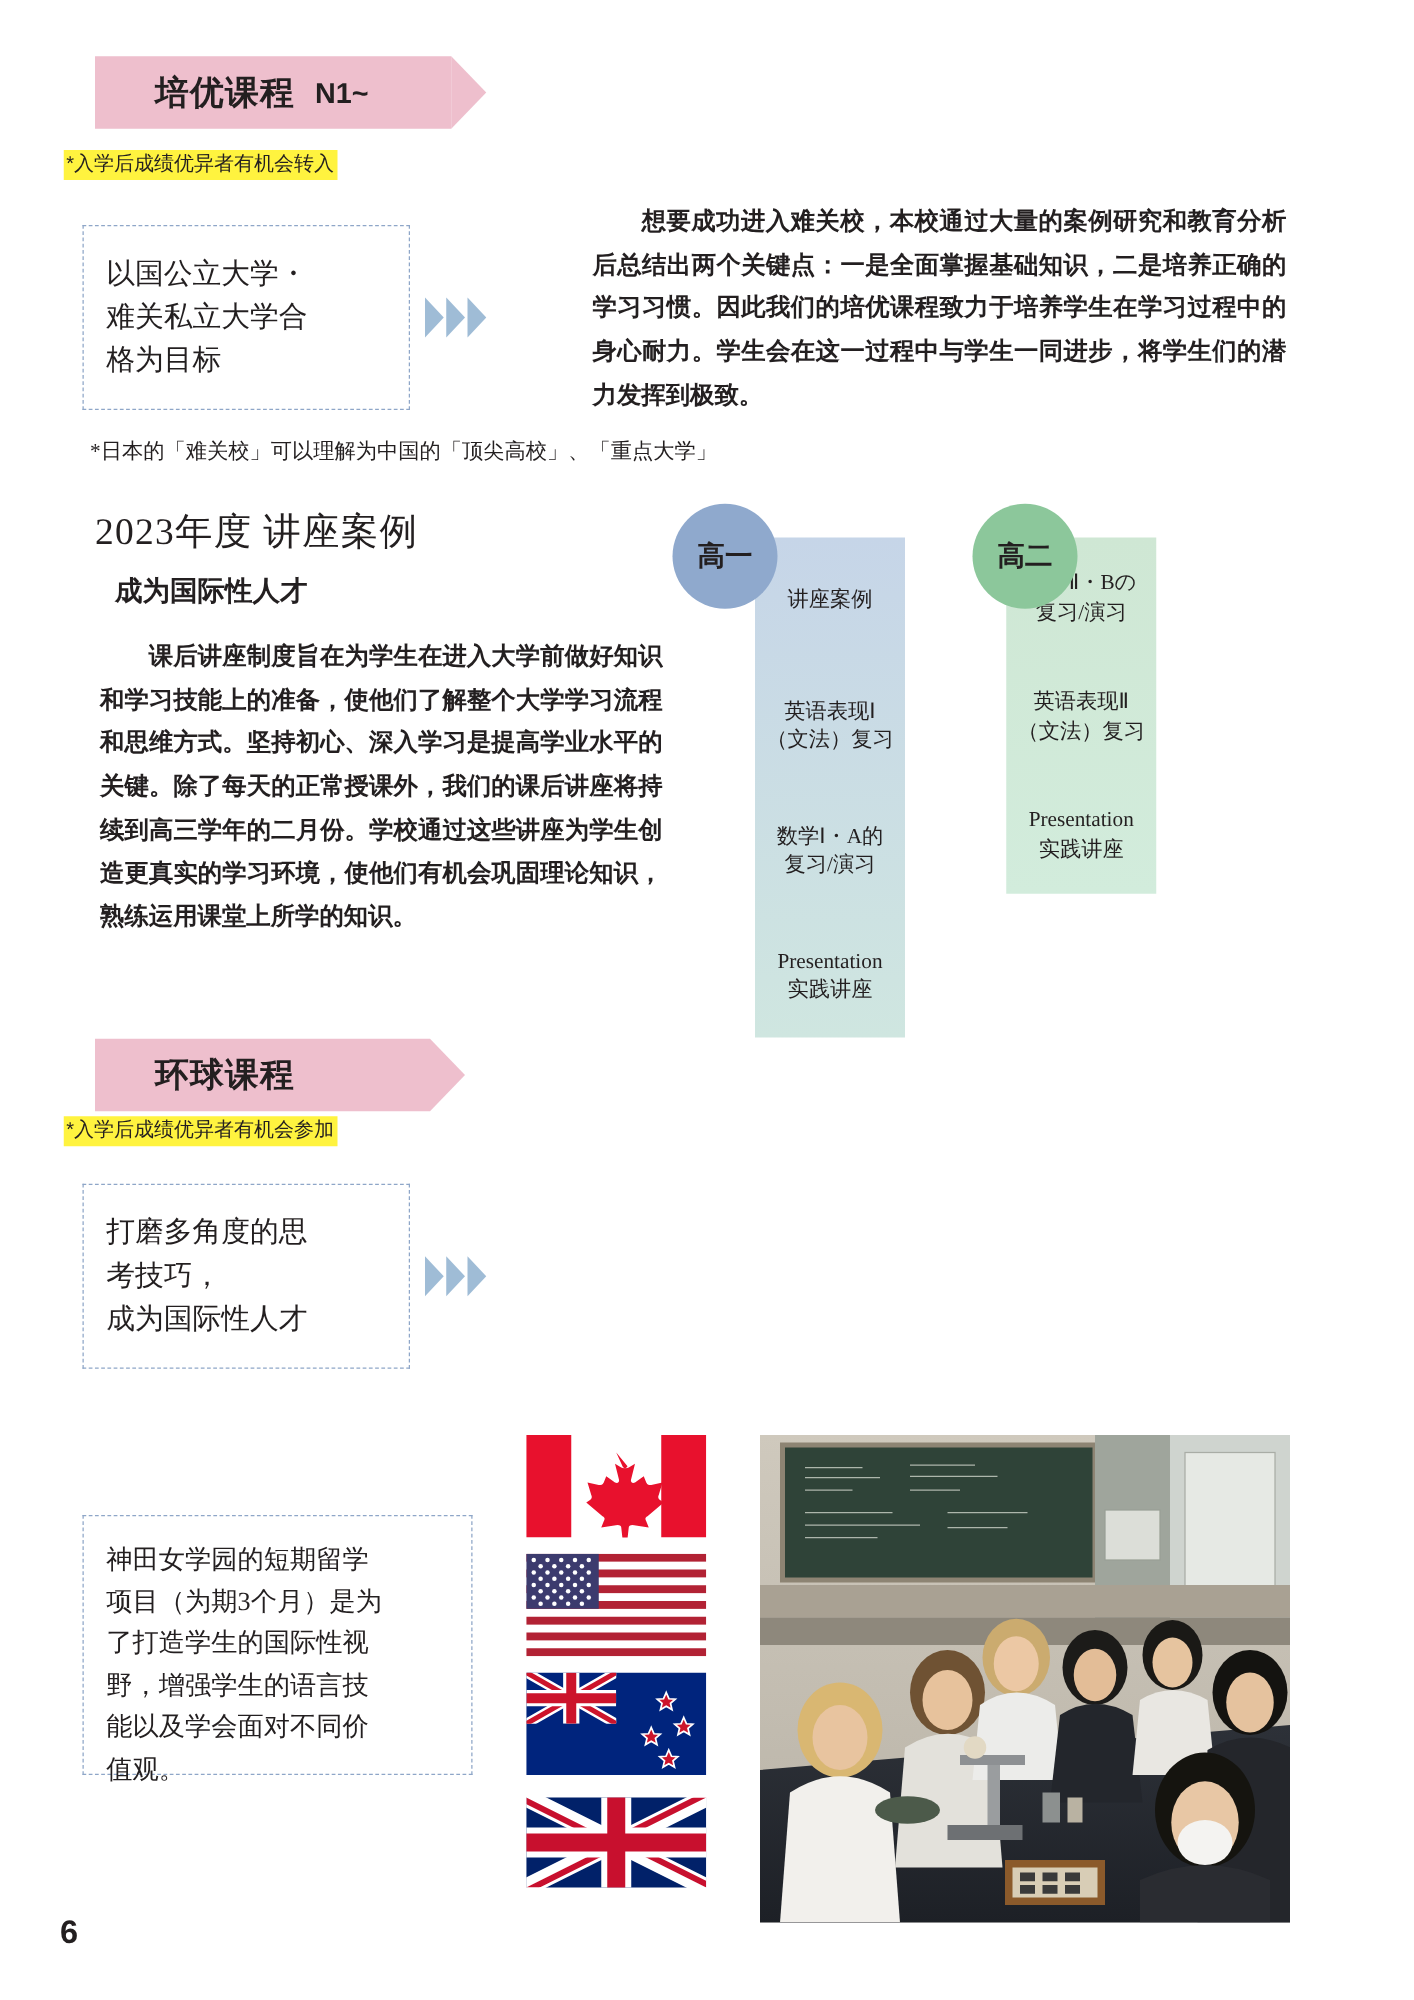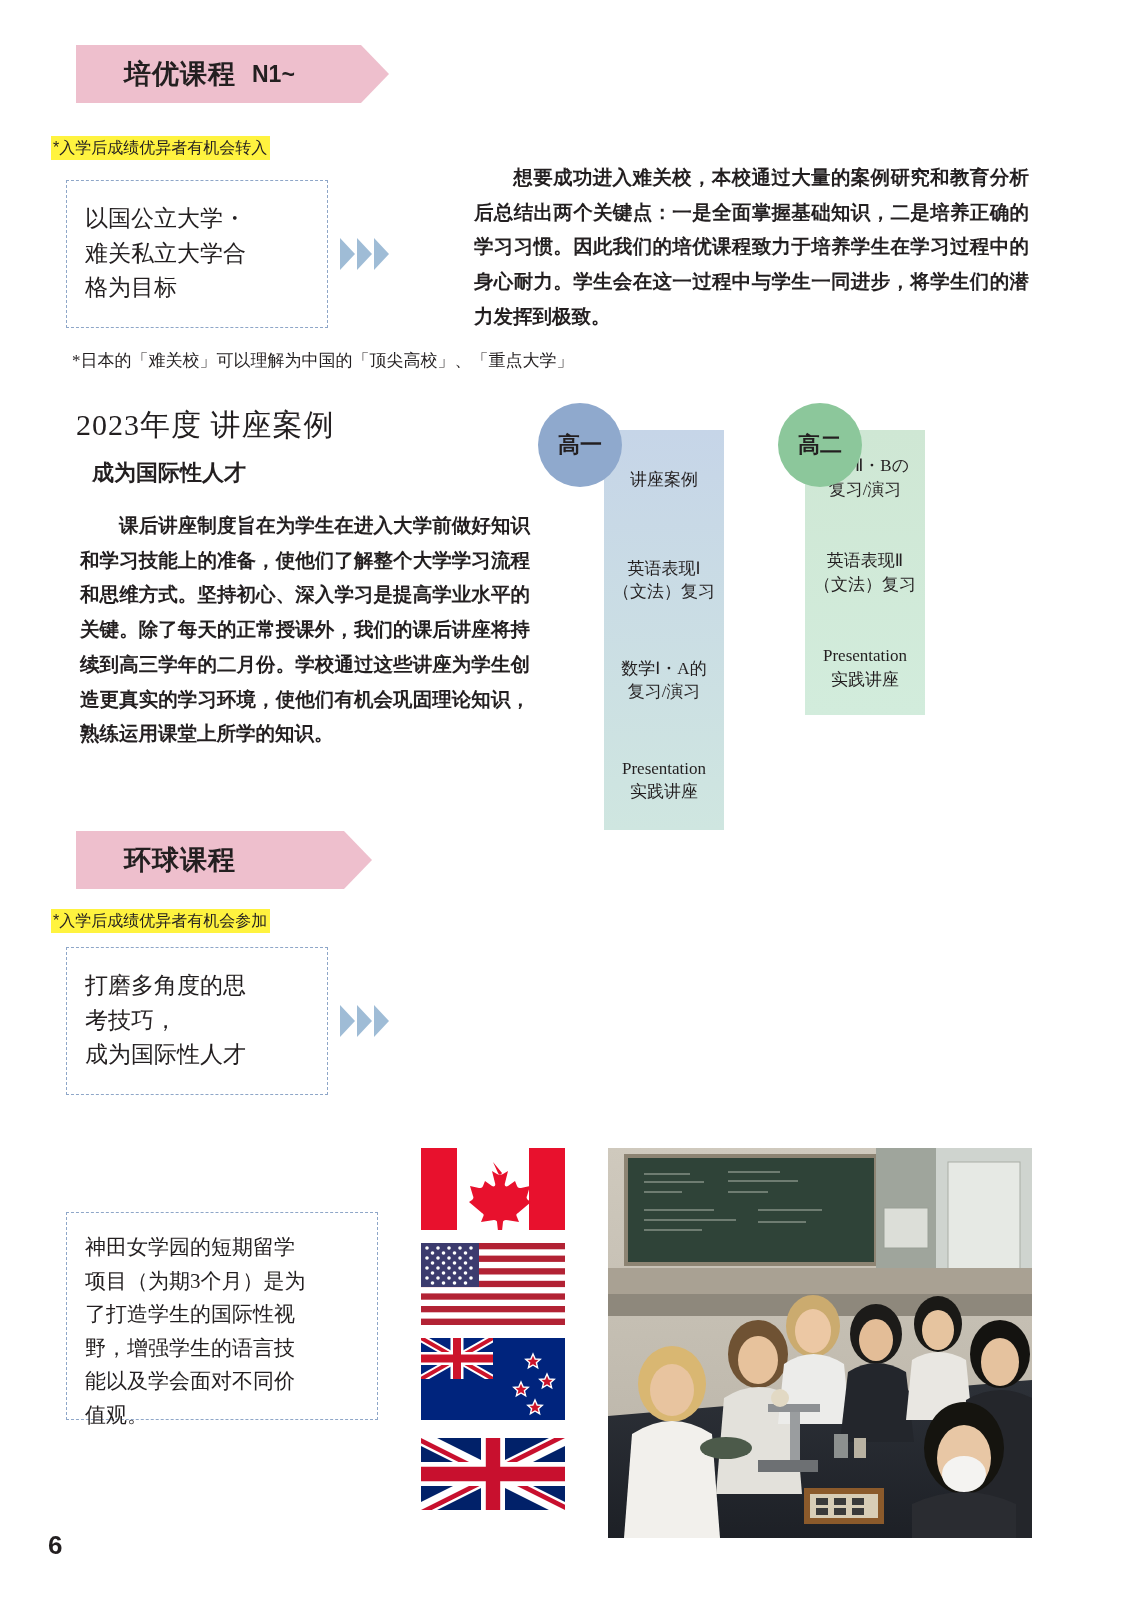--- a/index.html
+++ b/index.html
@@ -50,21 +50,20 @@
 
   
   .hl-note {
     position:absolute;
     background:#fff33f;
     font-family:"Liberation Sans", sans-serif;
     font-size:16px;
     line-height:1.25;
     padding:2px 3px 2px 2px;
     white-space:nowrap;
-    margin-top:16px;
   }
 
   
   .goalbox {
     position:absolute;
     border:1px dashed #8ea6c8;
     display:flex;
     align-items:center;
     padding:14px 18px;
   }

